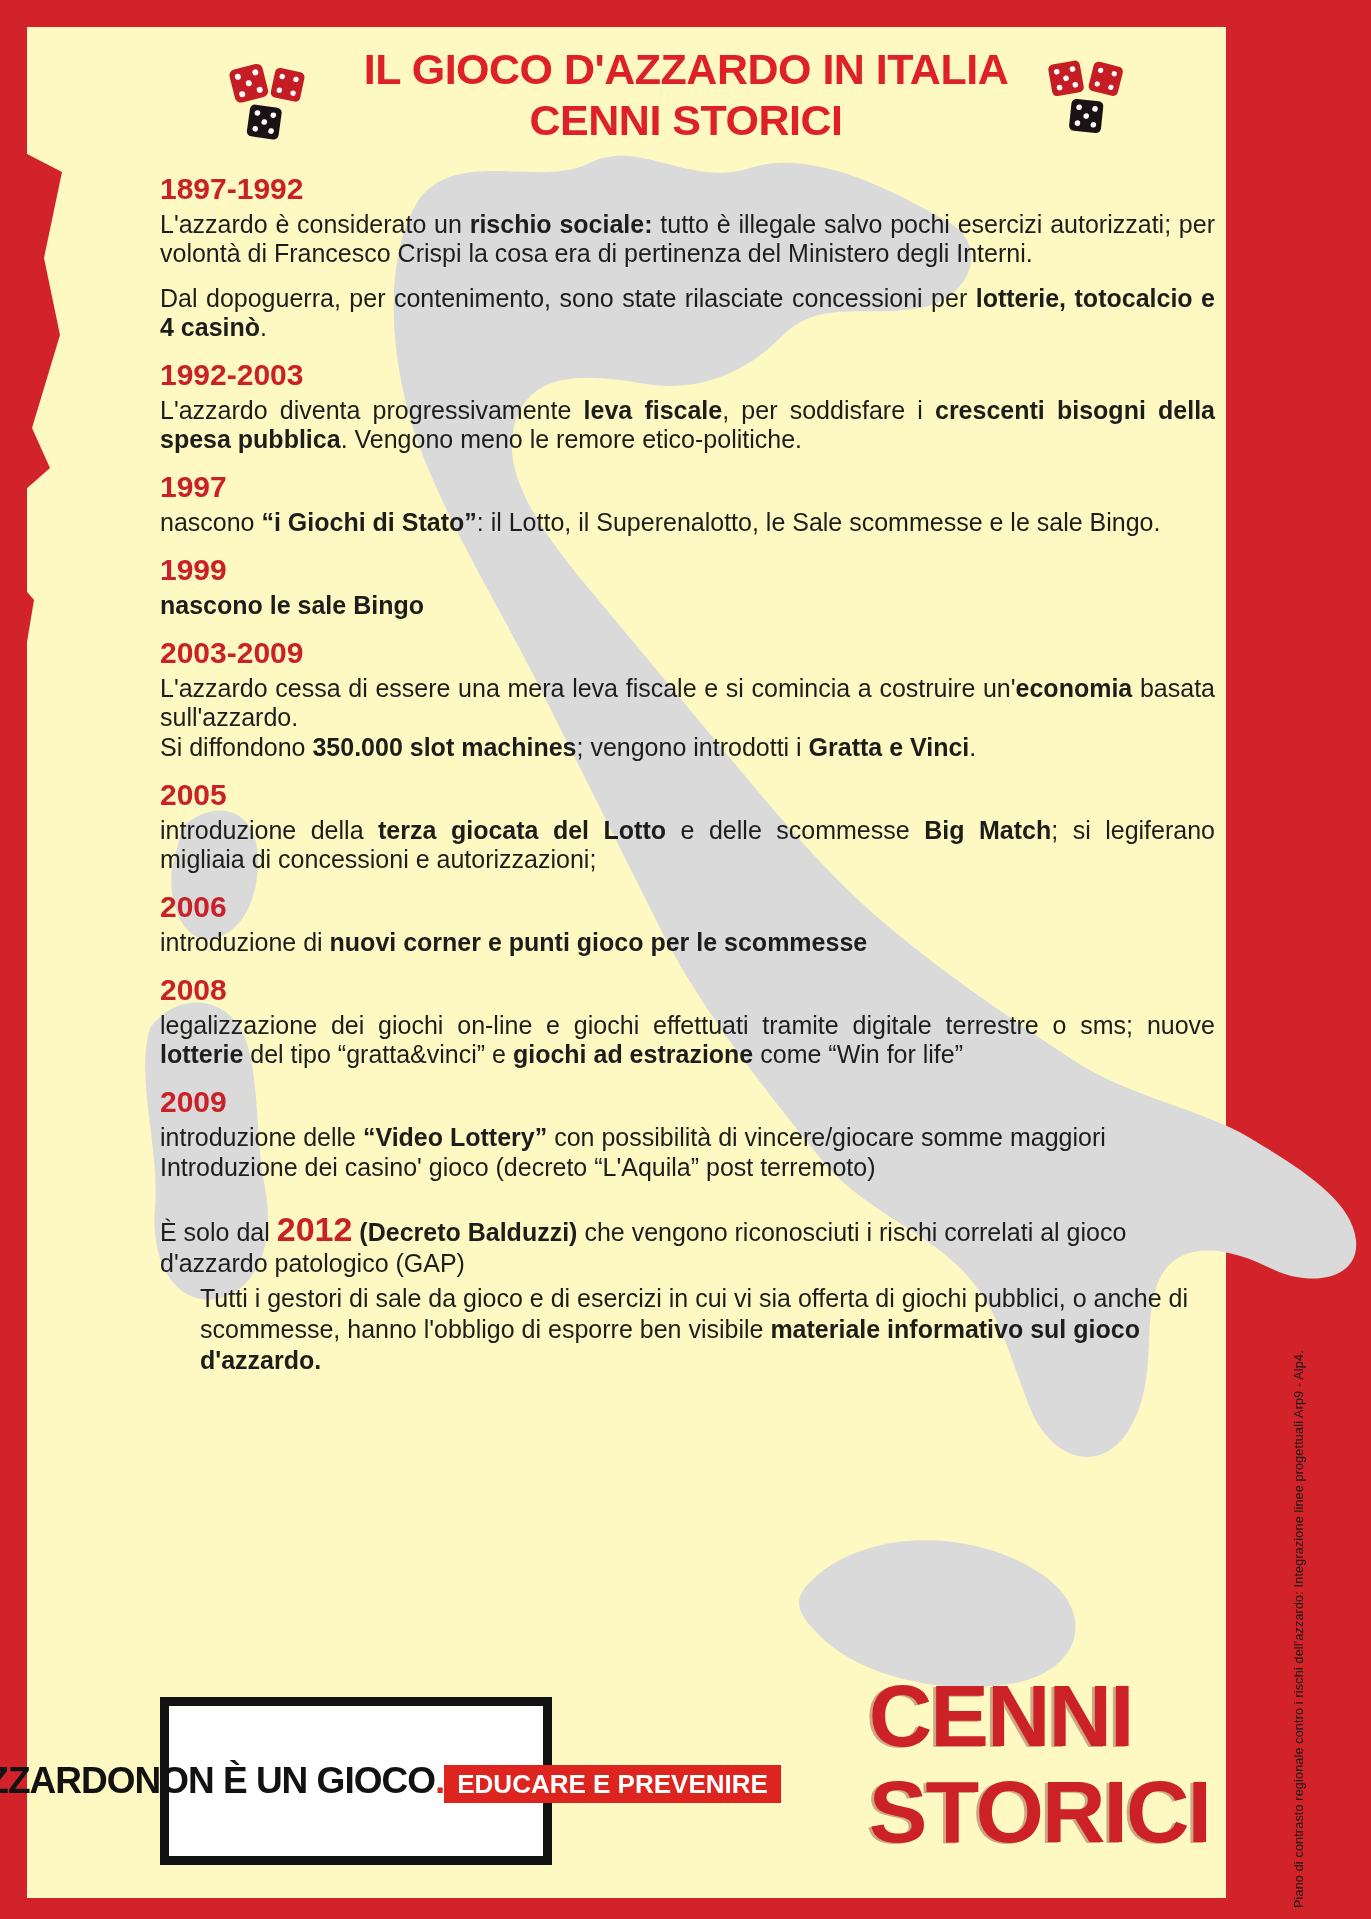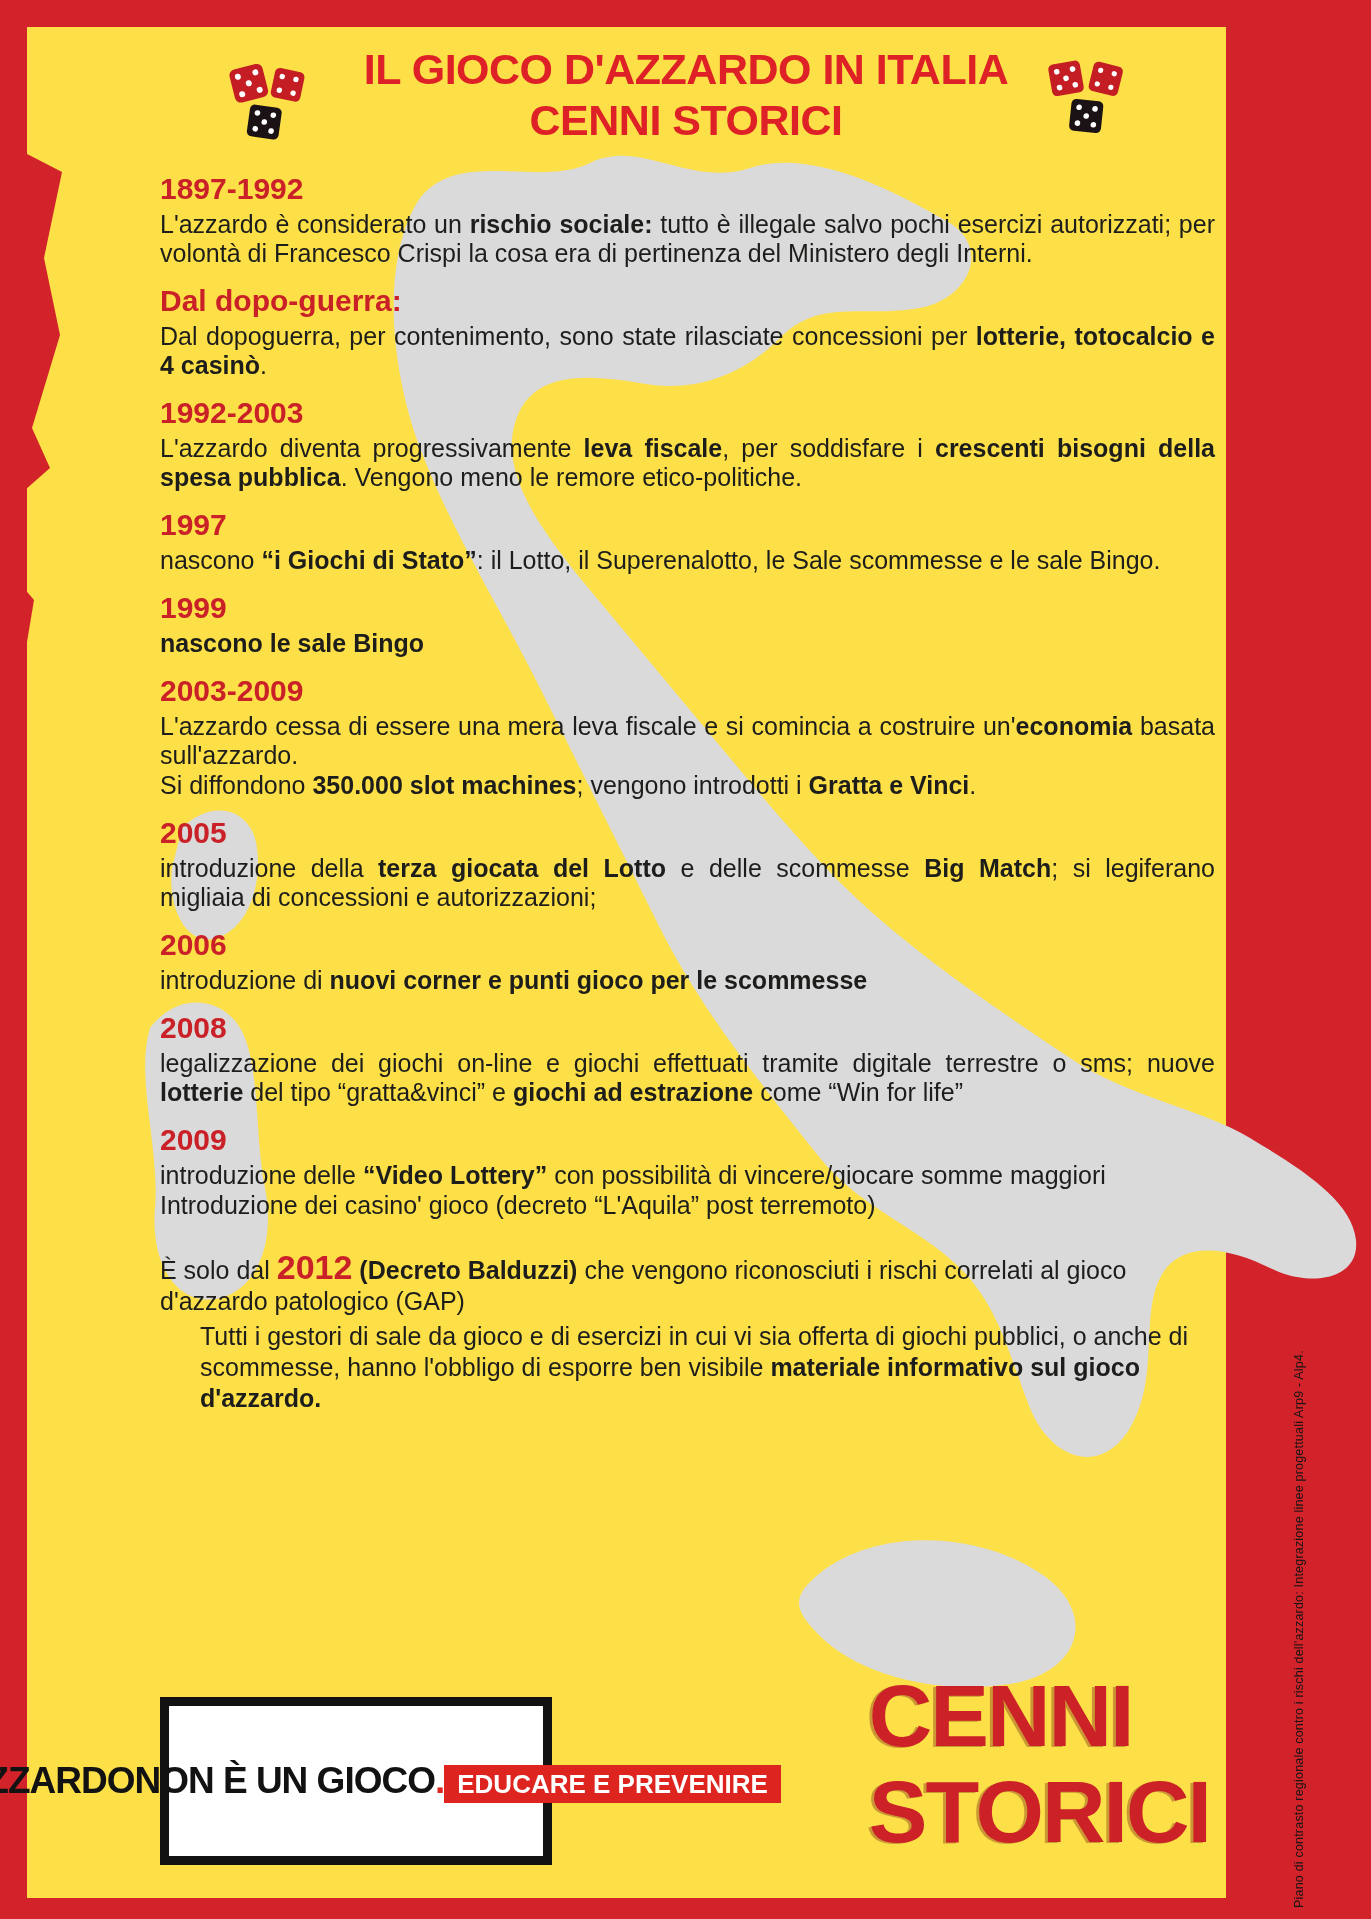--- a/index.html
+++ b/index.html
@@ -1,19 +1,19 @@
 <!DOCTYPE html>
 <html><head>
 <meta charset="utf-8">
 <style>
   html,body{margin:0;padding:0;}
   .page{
     position:relative;
     width:1371px;height:1919px;
-    background:#fde047;
+    background:#fef9c3;
     overflow:hidden;
     font-family:"Liberation Sans",sans-serif;
     color:#1d1d1b;
   }
   
   .frame{position:absolute;background:#d2232a;z-index:0;}
   .frame-top{left:0;top:0;width:1371px;height:27px;}
   .frame-left{left:0;top:0;width:27px;height:1919px;}
   .frame-bottom{left:0;bottom:0;width:1371px;height:21px;}
   .frame-right{right:0;top:0;width:145px;height:1919px;}
@@ -181,21 +181,20 @@
   </svg>
 
   <div class="content">
     <div id="sections">
   <section class="timeline-section">
     <h3 class="year">1897-1992</h3>
   <p class="body-p"><span>L'azzardo è considerato un </span><b>rischio sociale:</b><span> tutto è illegale salvo pochi esercizi autorizzati; per volontà di Francesco Crispi la cosa era di pertinenza del Ministero degli Interni.</span></p>
         </section>
 
   <section class="timeline-section">
-    <h3 class="year">Dal dopo-guerra:</h3>
   <p class="body-p"><span>Dal dopoguerra, per contenimento, sono state rilasciate concessioni per </span><b>lotterie, totocalcio e 4 casinò</b><span>.</span></p>
         </section>
 
   <section class="timeline-section">
     <h3 class="year">1992-2003</h3>
   <p class="body-p"><span>L'azzardo diventa progressivamente </span><b>leva fiscale</b><span>, per soddisfare i </span><b>crescenti bisogni della spesa pubblica</b><span>. Vengono meno le remore etico-politiche.</span></p>
         </section>
 
   <section class="timeline-section">
     <h3 class="year">1997</h3>

